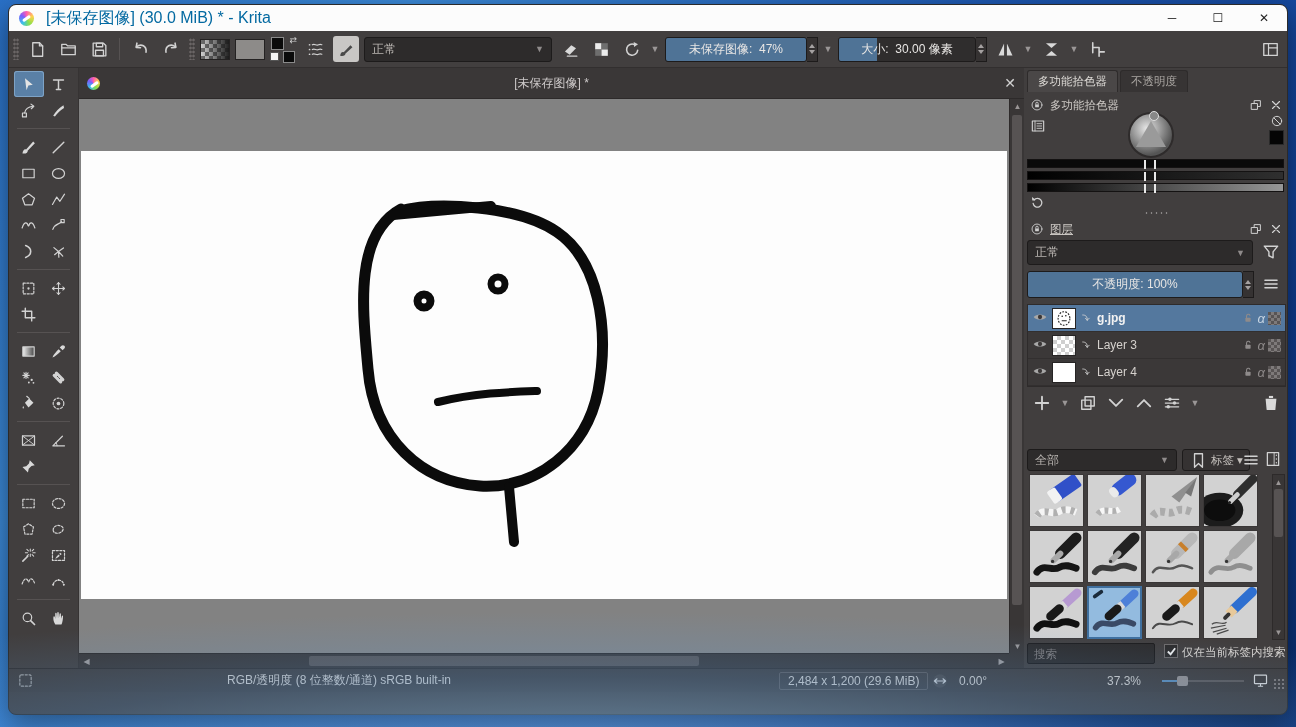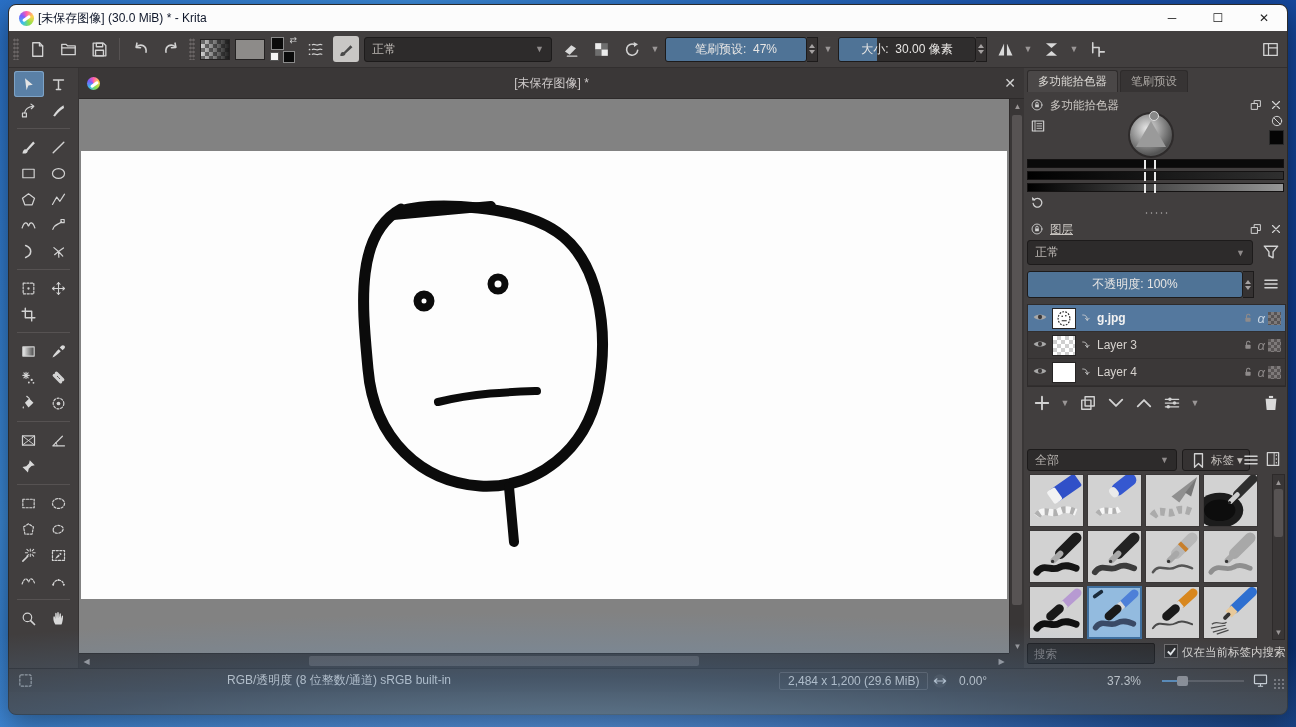--- a/index.html
+++ b/index.html
@@ -13,21 +13,21 @@
   .window { position:absolute; left:8px; top:4px; width:1280px; height:711px;
     background:#413e3e; border-radius:8px; overflow:hidden;
     box-shadow:0 10px 28px rgba(0,0,0,.5); border:1px solid #2b2a2a; }
 
   
   .titlebar { height:26px; background:#fcfcfc; display:flex; align-items:center; padding-left:10px; }
   .krita-logo { width:15px; height:15px; border-radius:50%;
     background: conic-gradient(#ff5bb0,#ffd34d 70deg,#8ae04a 150deg,#39c2e8 220deg,#7a5cff 300deg,#ff5bb0);
     position:relative; flex:0 0 auto; }
   .krita-logo::after{content:"";position:absolute;left:3px;top:6px;width:9px;height:3px;background:#fff;border-radius:2px;transform:rotate(-35deg);}
-  .titlebar .ttext { font-size:12px; color:#0f172a; margin-left:4px; flex:1 1 auto; white-space:nowrap; overflow:hidden;}
+  .titlebar .ttext { font-size:16px; color:#0369a1; margin-left:12px; flex:1 1 auto; white-space:nowrap; overflow:hidden;}
   .wbtns { display:flex; height:100%; }
   .wbtn { width:46px; height:100%; display:flex; align-items:center; justify-content:center; font-size:12px; color:#222; }
 
   
   .menubar { height:24px; background:#3d3a3a; display:flex; align-items:center; padding-left:12px; border-bottom:1px solid #332f2f;}
   .mitem { font-size:12px; color:#d8d4d0; padding:0 12px; line-height:24px; white-space:nowrap;}
 
   
   .toolbar { height:37px; background:#423f3f; border-bottom:1px solid #322f2f; display:flex; align-items:center; padding:0 4px; gap:5px;}
   .grip { width:6px; height:22px; flex:0 0 auto;
@@ -259,21 +259,21 @@
           <svg viewBox="0 0 24 24" fill="none" stroke="#d2d2d2" stroke-width="1.7" stroke-linecap="round" stroke-linejoin="round" style="width: 19px; height: 19px; display: block;">
             <path d="M18.5 13 A7 7 0 1 1 14.5 5.8" stroke-width="2"></path>
             <path d="M13.5 2.5 L19 5.5 L14 8.8 Z" fill="#d2d2d2" stroke="none"></path>
           </svg>
         </span>
       </div>
     <div class="caret-mini">▼</div>
     <div style="display:flex;flex:0 0 auto;">
       <div class="sliderbox" style="width:142px;">
         <span class="fill" style="width:100%;"></span>
-        <span class="lab"><span>笔刷预设:</span>&nbsp;&nbsp;<span>47%</span></span>
+        <span class="lab"><span>未保存图像:</span>&nbsp;&nbsp;<span>47%</span></span>
       </div>
       <div class="spin">
           <i class="up"></i>
           <i class="dn"></i>
         </div>
     </div>
     <div class="caret-mini">▼</div>
     <div style="display:flex;flex:0 0 auto;">
       <div class="sliderbox" style="width:138px;">
         <span class="fill" style="width:38px;"></span>
@@ -656,21 +656,21 @@
       </div>
       <div class="scorner"></div>
     </div>
 
     <div class="rpanel">
       <div class="tabs">
         <div class="tab active">
             <span>多功能拾色器</span>
           </div>
         <div class="tab inactive">
-            <span>笔刷预设</span>
+            <span>不透明度</span>
           </div>
       </div>
 
       <div class="dhead" style="top:27px;">
         <span class="ic">
             <svg viewBox="0 0 24 24" fill="none" stroke="#d2d2d2" stroke-width="1.7" stroke-linecap="round" stroke-linejoin="round" style="width: 14px; height: 14px; display: block;">
               <circle cx="12" cy="12" r="8.5" stroke-width="1.5"></circle>
               <rect x="8.8" y="11" width="6.4" height="5" rx="1" fill="#cfcfcf" stroke="none"></rect>
               <path d="M10 11 V9.2 a2 2 0 0 1 4 0 V11" stroke-width="1.5"></path>
             </svg>

